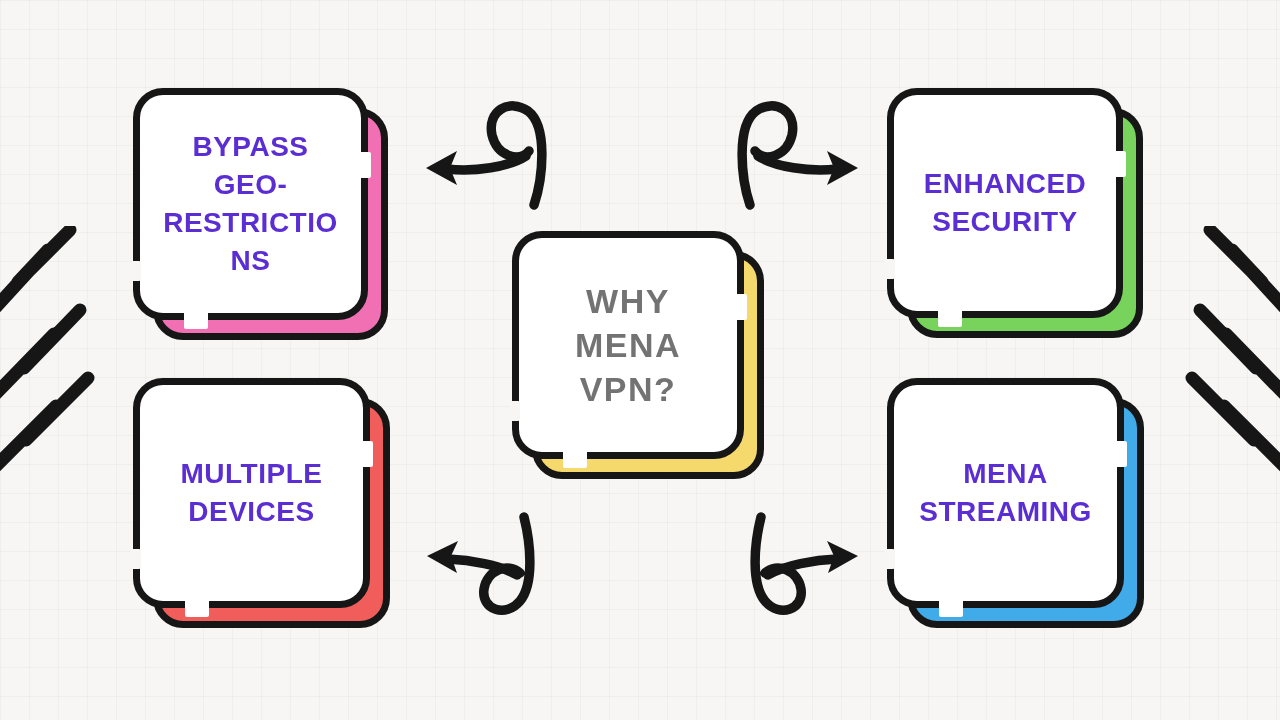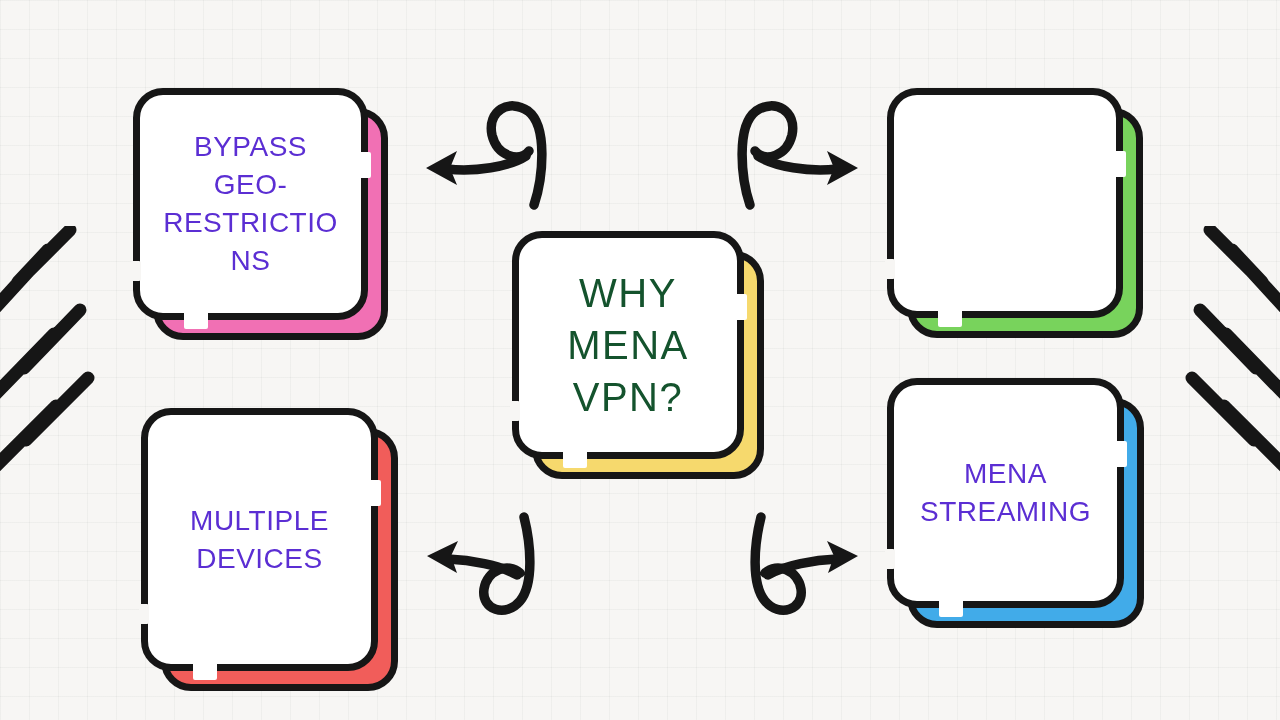--- a/index.html
+++ b/index.html
@@ -18,25 +18,25 @@
     background:var(--shadow,#ddd);
     border:7px solid #161616;border-radius:30px;box-sizing:border-box;z-index:1;
   }
   .card-face{
     position:absolute;inset:0;background:#ffffff;
     border:7px solid #161616;border-radius:30px;box-sizing:border-box;z-index:2;
     display:flex;align-items:center;justify-content:center;text-align:center;
     padding:12px;
   }
   .card-label{
-    font-weight:400;font-size:28px;line-height:1.35;letter-spacing:.5px;
+    font-weight:700;font-size:28px;line-height:1.35;letter-spacing:.5px;
     color:#5b2ed3;white-space:pre-line;
   }
   .card.center .card-label{
-    font-size:40px;line-height:1.3;color:#14532d;letter-spacing:1.5px;
+    font-size:34px;line-height:1.3;color:#737373;letter-spacing:1.5px;
   }
   
   .gap{position:absolute;z-index:3;border-radius:2px;background:#ffffff;}
   .gap-right{right:-10px;top:26%;width:12px;height:26px;}
   .gap-left{left:-9px;top:76%;width:10px;height:20px;background:#f7f6f4;}
   .gap-bottom{left:20%;bottom:-16px;width:24px;height:26px;}
   .arrow,.scribble{position:absolute;}
   .ink{stroke:#161616;fill:none;stroke-linecap:round;stroke-linejoin:round;}
 </style>
 </head>
@@ -68,24 +68,26 @@
 NS</span>
     </div>
   </div>
 
   <div class="card" style="left: 887px; top: 88px; width: 236px; height: 230px; --shadow: #78d35c;">
     <div class="card-shadow"></div>
     <div class="card-face">
       <span class="gap gap-right"></span>
       <span class="gap gap-left"></span>
       <span class="gap gap-bottom"></span>
+      <span class="card-label">ENHANCED
+SECURITY</span>
     </div>
   </div>
 
-  <div class="card" style="left: 141px; top: 378px; width: 237px; height: 263px; margin-top: 30px; --shadow: #f15d5a;">
+  <div class="card" style="left: 133px; top: 378px; width: 237px; height: 230px; --shadow: #f15d5a;">
     <div class="card-shadow"></div>
     <div class="card-face">
       <span class="gap gap-right"></span>
       <span class="gap gap-left"></span>
       <span class="gap gap-bottom"></span>
       <span class="card-label">MULTIPLE
 DEVICES</span>
     </div>
   </div>
 

